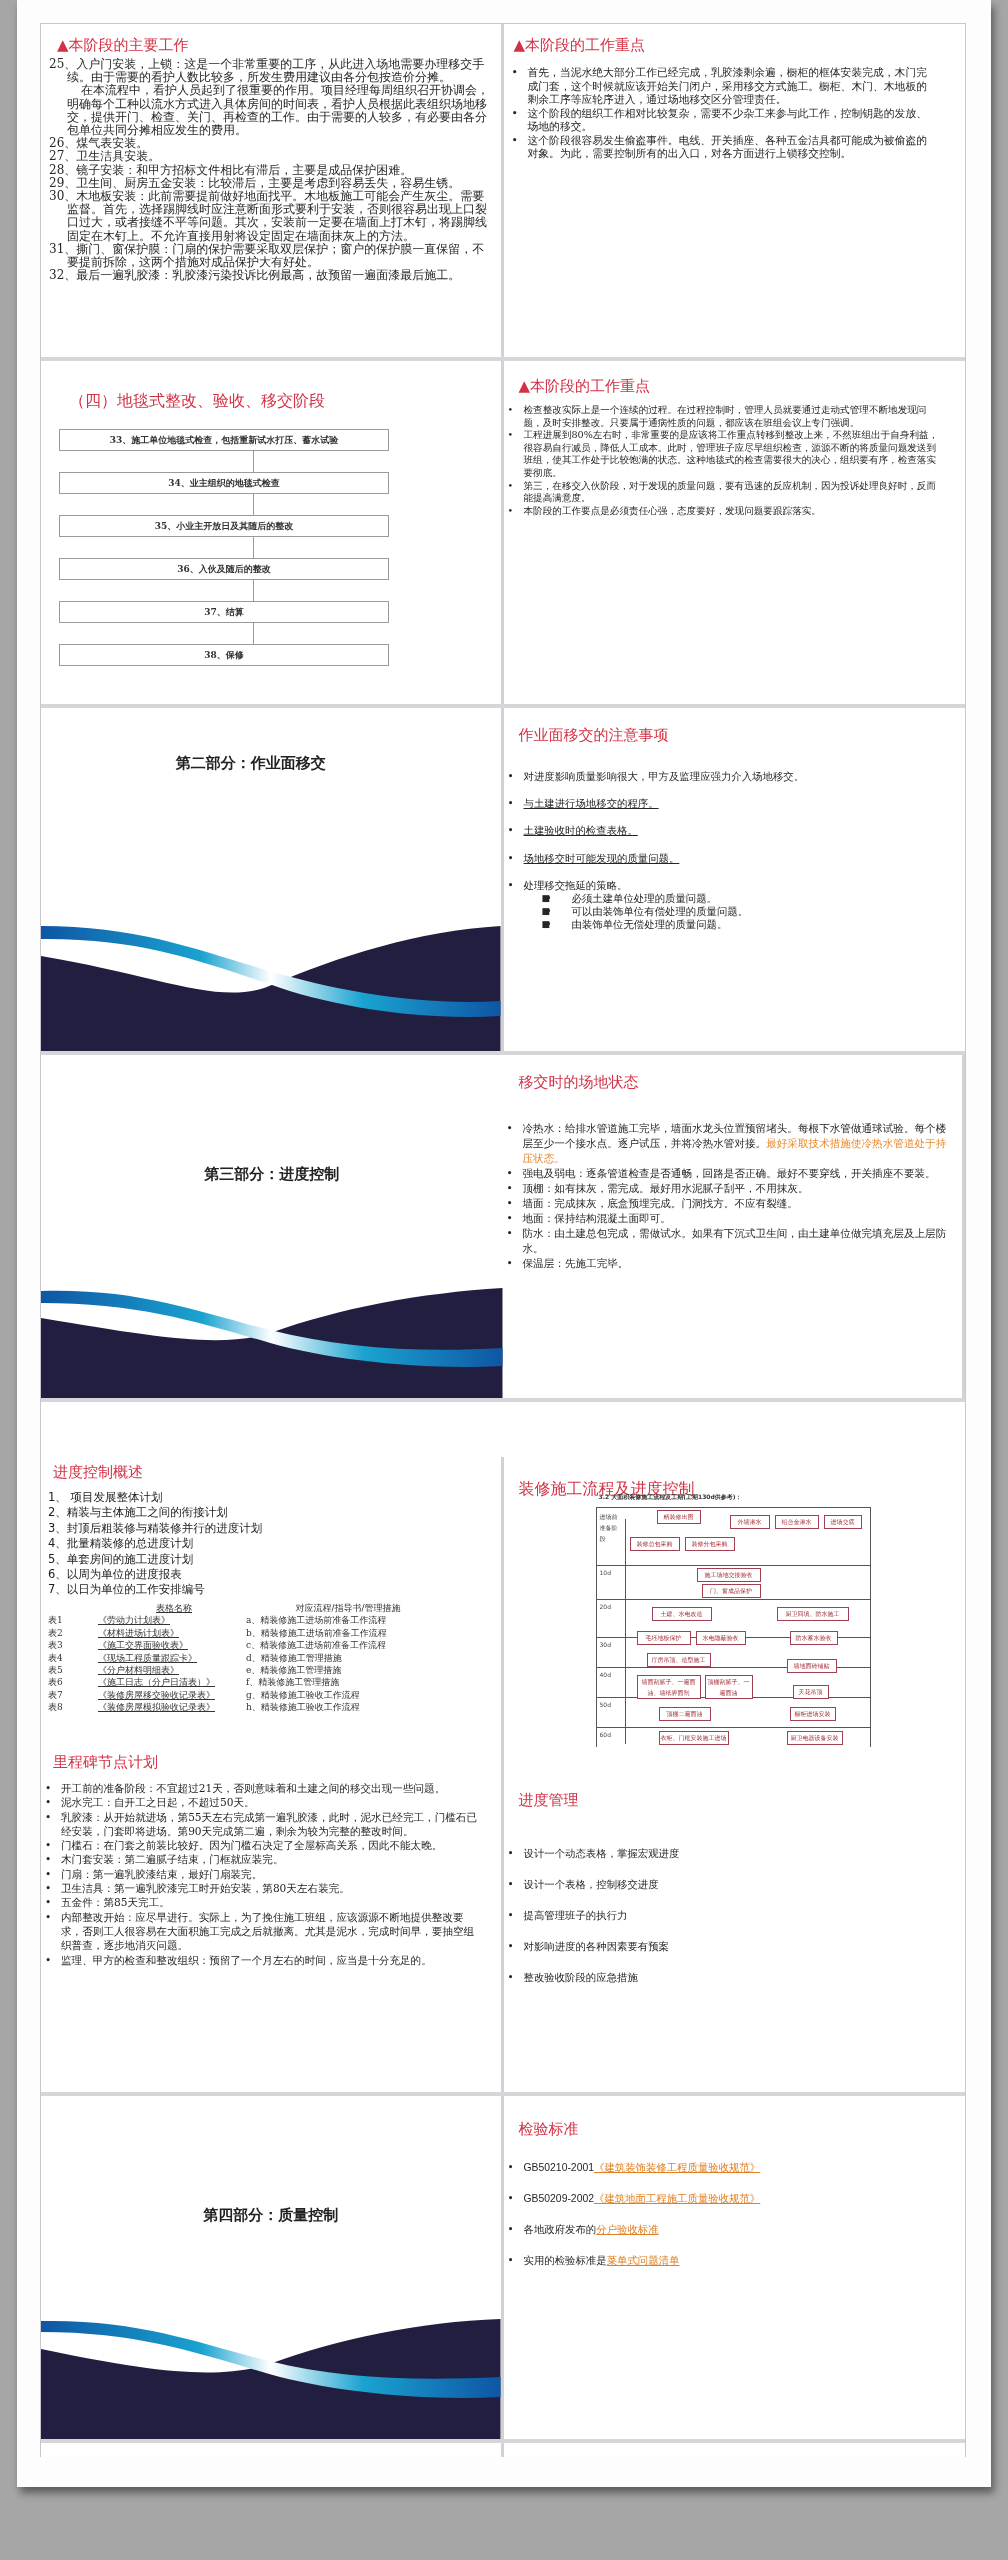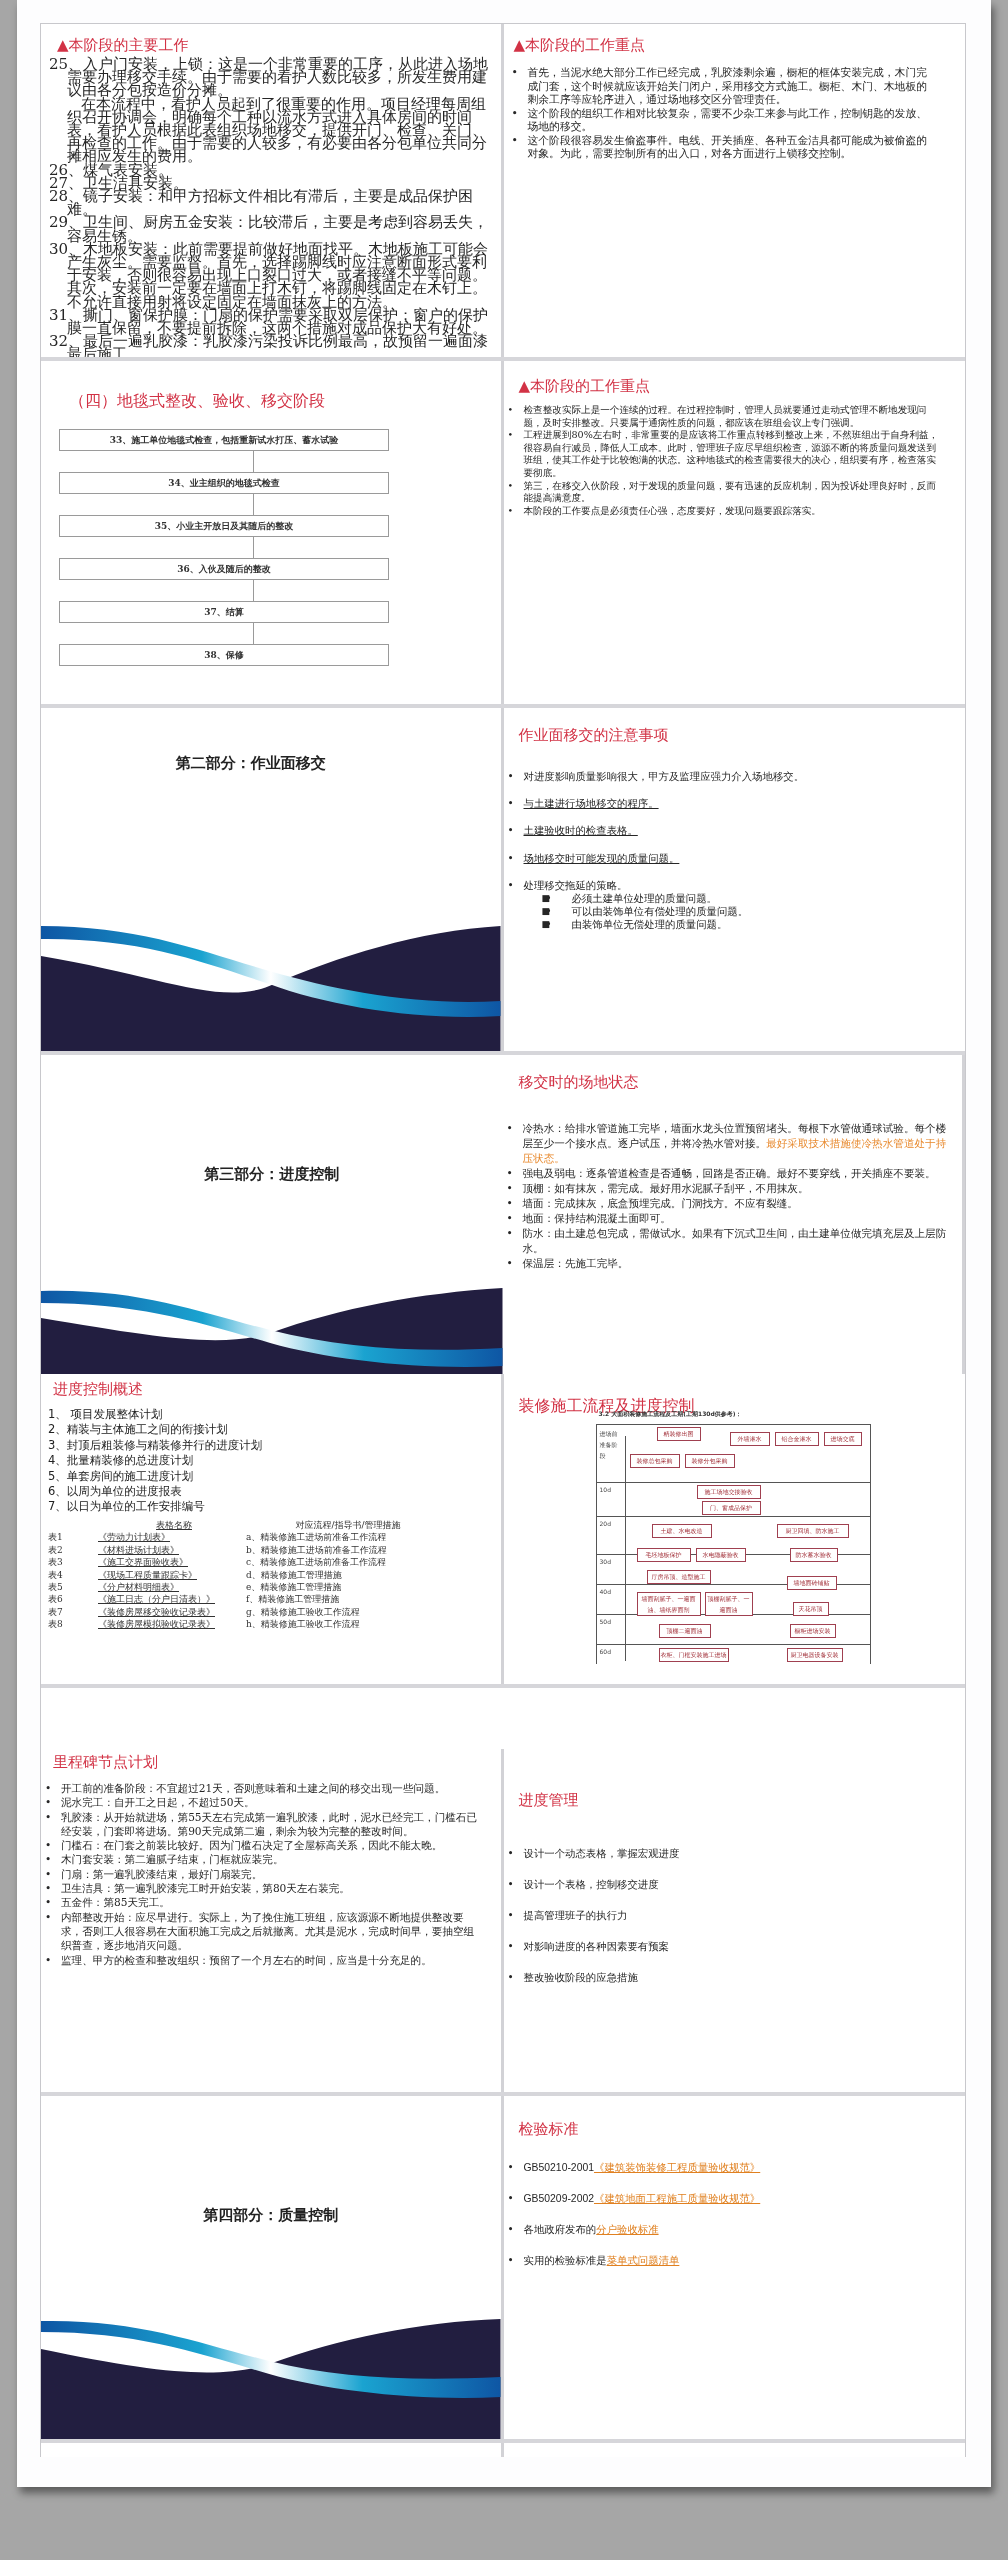--- a/index.html
+++ b/index.html
@@ -10,21 +10,21 @@
     background: #fdfdfe; box-shadow: 3px 6px 8px rgba(0,0,0,0.45);
   }
   .grid {
     position: absolute; left: 23px; top: 23px; width: 926px; height: 2434px;
     border: 1px solid #c8c8cc; background: #fff;
   }
   .row { position: absolute; left: 0; width: 924px; display: flex; border-bottom: 4px solid #d6d6da; }
   .slide { position: relative; width: 462px; height: 100%; overflow: hidden; background: #fff; }
   .slide.left { border-right: 3px solid #d2d2d6; width: 463px; }
   .title-red { color: #d23245; font-size: 15px; font-weight: normal; }
-  .body-text { font-size: 15px; line-height: 13.2px; color: #262626; }
+  .body-text { font-size: 12px; line-height: 13.2px; color: #262626; }
   ul.bul { list-style: none; }
   ul.bul li { position: relative; padding-left: 20px; }
   ul.bul li::before { content: "•"; position: absolute; left: 4px; top: 0; }
   ol.num { list-style: none; }
   ol.num li { padding-left: 18px; text-indent: -18px; }
   .orange { color: #e8892d; }
   .link-u { text-decoration: underline; }
   .link-or { color: #e08020; text-decoration: underline; }
   
   .section-title { position: absolute; width: 100%; text-align: center; font-size: 15px; font-weight: bold; color: #222; }
@@ -167,21 +167,21 @@
             <li>强电及弱电：逐条管道检查是否通畅，回路是否正确。最好不要穿线，开关插座不要装。</li>
             <li>顶棚：如有抹灰，需完成。最好用水泥腻子刮平，不用抹灰。</li>
             <li>墙面：完成抹灰，底盒预埋完成。门洞找方。不应有裂缝。</li>
             <li>地面：保持结构混凝土面即可。</li>
             <li>防水：由土建总包完成，需做试水。如果有下沉式卫生间，由土建单位做完填充层及上层防水。</li>
             <li>保温层：先施工完毕。</li>
           </ul>
       </div>
     </div>
 
-    <div class="row" style="top:1350px; height:314px;align-items:center;">
+    <div class="row" style="top:1433px; height:314px;align-items:center;">
       <div class="slide left">
         <div class="title-red" style="position:absolute; left:12px; top:6px;">进度控制概述</div>
         <div id="s9-list" style="position:absolute; left:7px; top:33px; font-size:11.5px; line-height:15.4px; font-family:'DejaVu Sans', sans-serif; color:#222;">
             <div>1、 项目发展整体计划</div>
             <div>2、精装与主体施工之间的衔接计划</div>
             <div>3、封顶后粗装修与精装修并行的进度计划</div>
             <div>4、批量精装修的总进度计划</div>
             <div>5、单套房间的施工进度计划</div>
             <div>6、以周为单位的进度报表</div>
             <div>7、以日为单位的工作安排编号</div>

